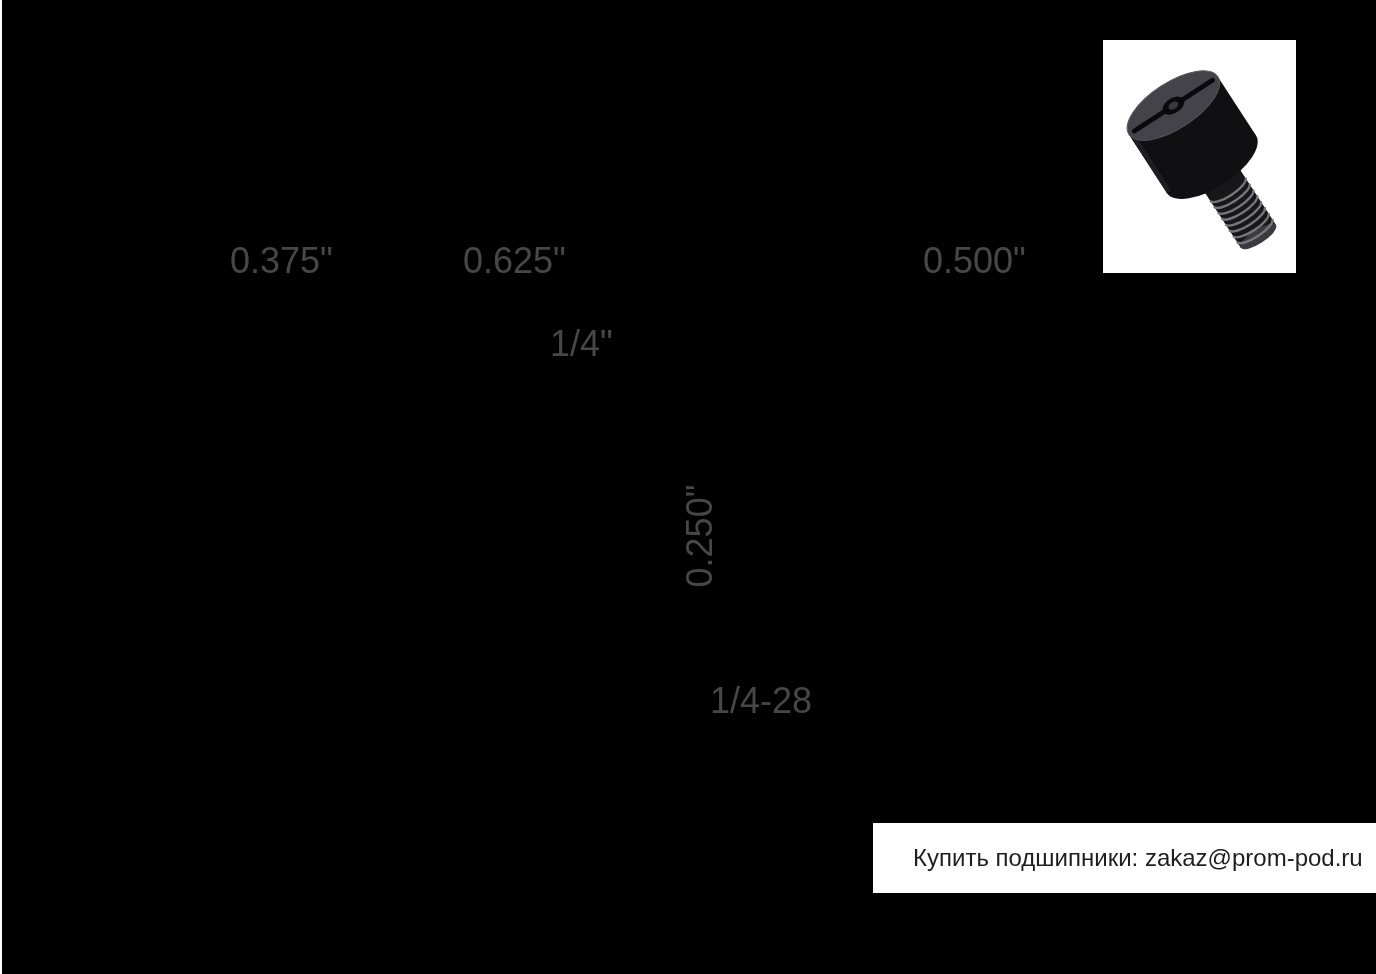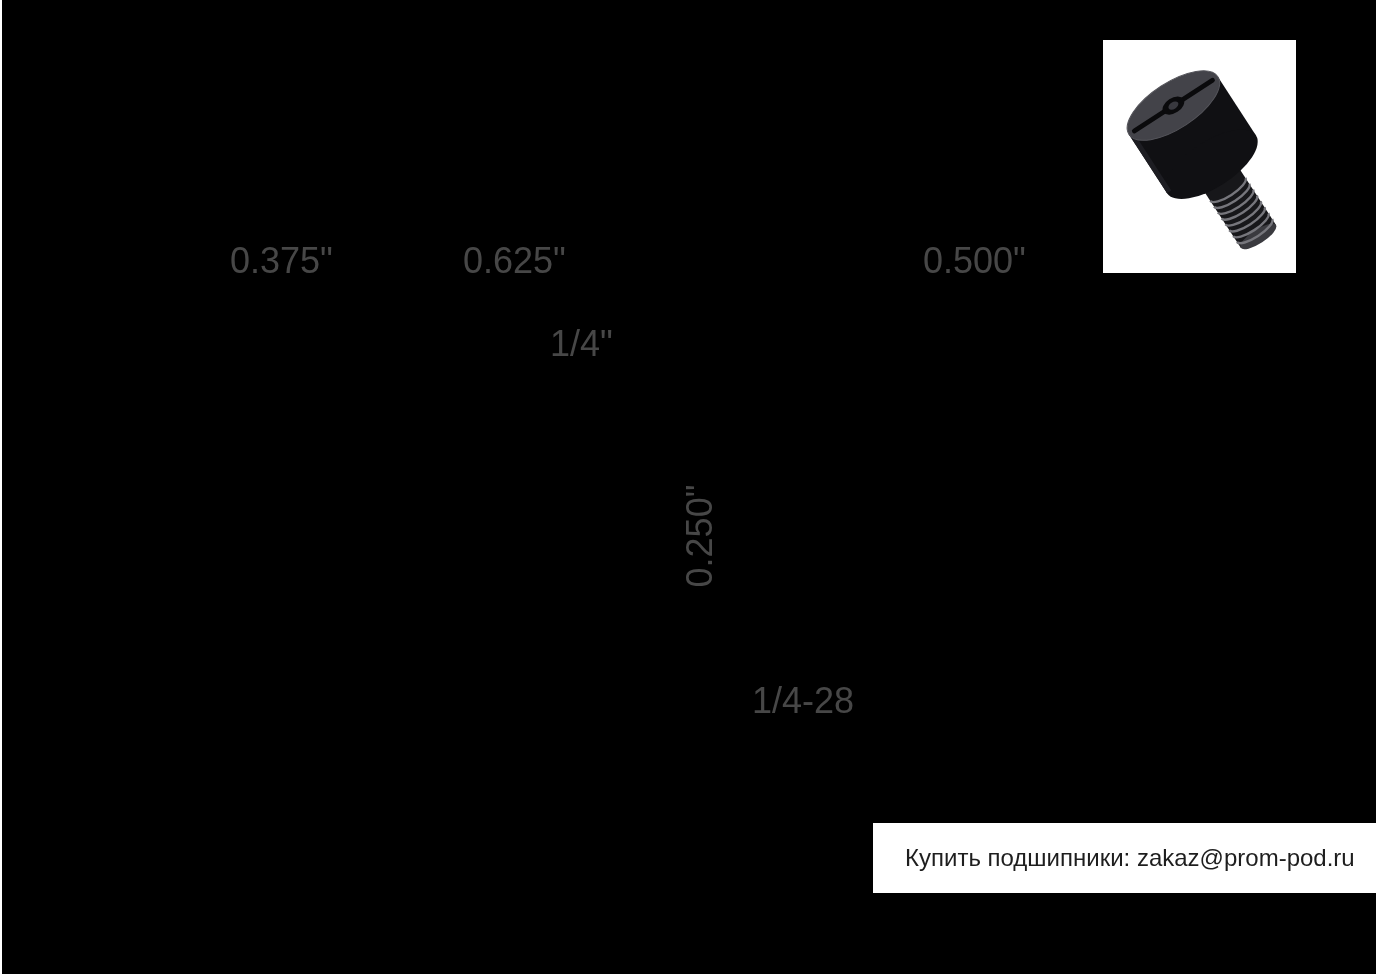--- a/index.html
+++ b/index.html
@@ -21,30 +21,30 @@
     white-space:nowrap;
   }
   #dim-0375{left:230px;top:243px;}
   #dim-0625{left:463px;top:243px;}
   #dim-0500{left:923px;top:243px;}
   #dim-14{left:550px;top:326px;}
   #dim-0250{
     left:700px;top:536px;
     transform:translate(-50%,-50%) rotate(-90deg);
   }
-  #dim-1428{left:752px;top:683px;}
+  #dim-1428{left:710px;top:683px;}
   .photo{
     position:absolute;left:1103px;top:40px;width:193px;height:233px;
     background:#ffffff;
   }
   .banner{
     position:absolute;left:873px;top:823px;width:503px;height:70px;
     background:#ffffff;
     display:flex;align-items:center;
-    padding-left:32px;box-sizing:border-box;
+    padding-left:40px;box-sizing:border-box;
   }
   .banner span{
     color:#1e1e1e;font-size:24px;line-height:1;white-space:nowrap;
   }
 </style>
 </head>
 <body>
 
 <div id="canvas">
 

